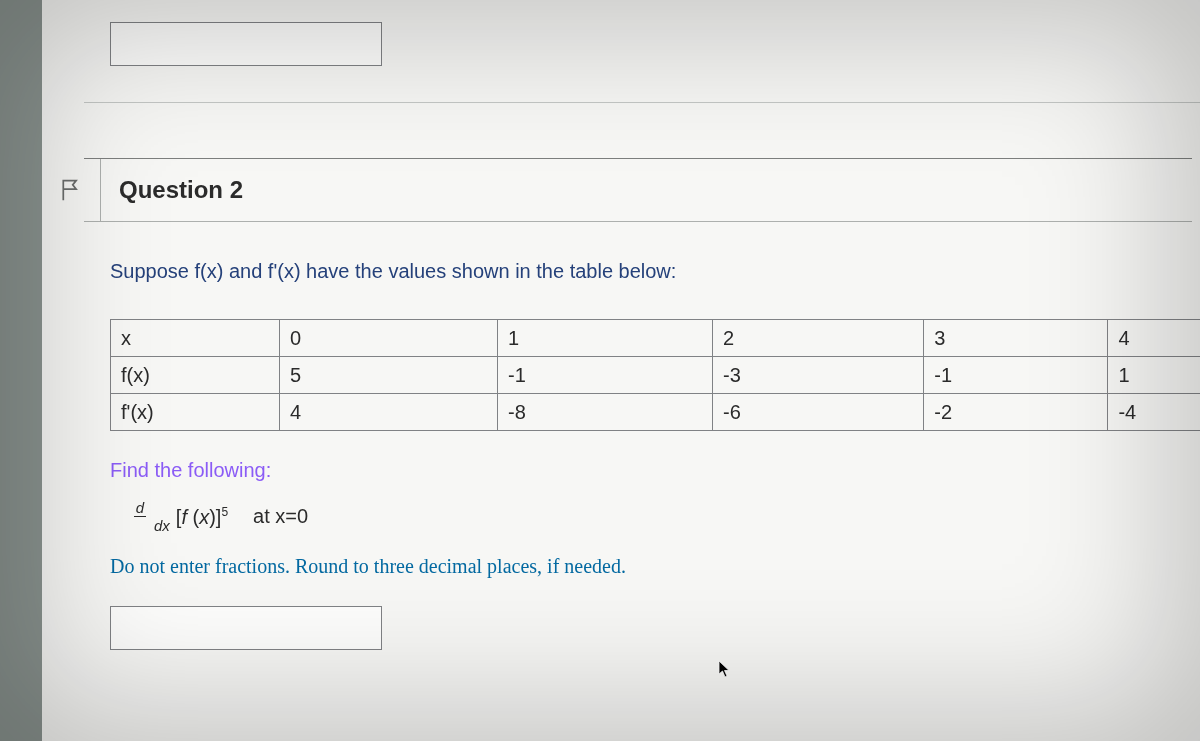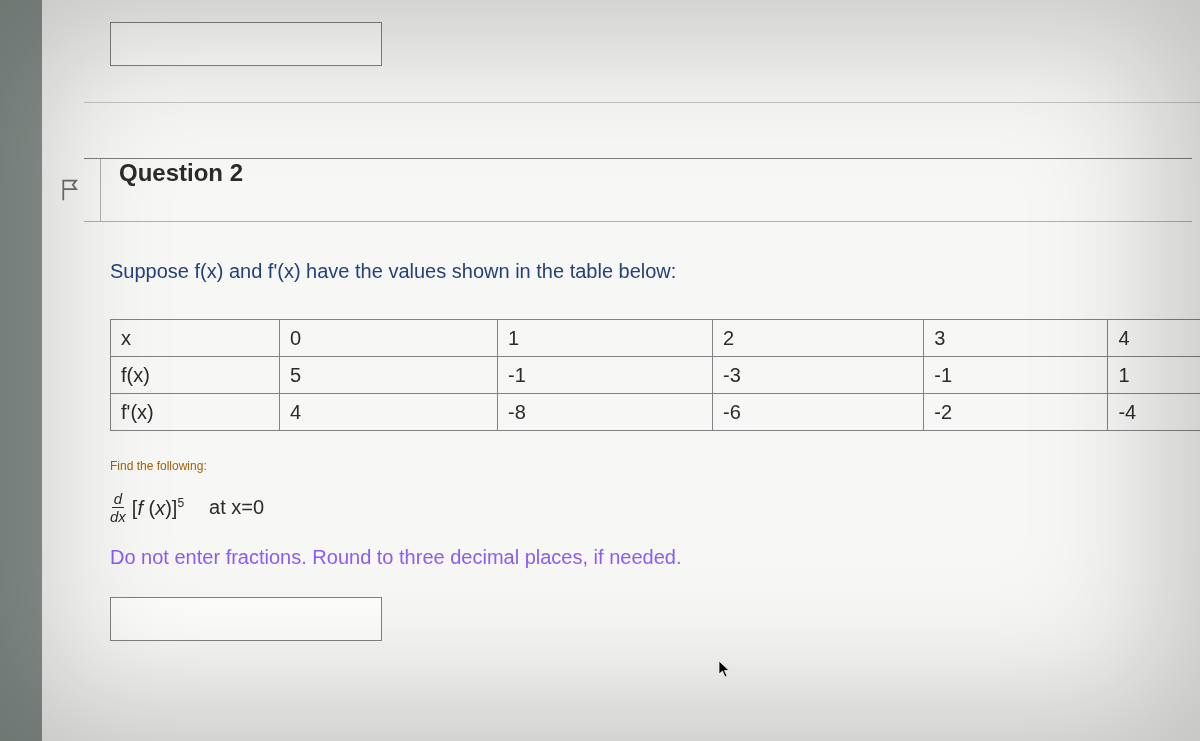--- a/index.html
+++ b/index.html
@@ -52,20 +52,21 @@
   }
   .question-bar {
     position: absolute;
     left: 42px;
     right: 8px;
     top: 158px;
     height: 62px;
     border-top: 1.5px solid #7d7f7e;
     border-bottom: 1.5px solid #adb0ae;
     display: flex;
+    align-items: center;
   }
   .flag-box {
     width: 58px;
     height: 62px;
     border-right: 1.5px solid #adb0ae;
     display: flex;
     align-items: center;
     justify-content: center;
     margin-left: -42px;
     background: #f7f7f5;
@@ -110,54 +111,55 @@
   }
   table.data td.rowhead {
     width: 162px;
   }
   table.data td.c0 { width: 218px; }
   table.data td.c1 { width: 214px; }
   table.data td.c2 { width: 210px; }
   table.data td.c3 { width: 180px; }
   table.data td.c4 { width: 110px; border-right: none; }
   .find {
-    color: #a16207;
-    font-size: 12px;
+    color: #8b5cf6;
+    font-size: 20px;
     margin-top: 28px;
   }
   .expr {
     color: #2b2b2b;
     font-size: 20px;
     margin-top: 18px;
     display: flex;
     align-items: center;
     gap: 4px;
   }
   .frac {
     display: inline-flex;
     flex-direction: column;
     align-items: center;
     font-style: italic;
     font-size: 15px;
     line-height: 1;
     margin-right: 2px;
   }
   .frac .num { border-bottom: 1px solid #2b2b2b; padding: 0 2px 1px; }
-  .frac .den { padding-top: 1px; }
+  .frac .den { padding-top: 1px; margin-left: 44px; }
   .expr .fx {
     font-style: italic;
   }
   .expr sup {
     font-size: 12px;
     vertical-align: super;
   }
   .round-note {
-    color: #8b5cf6;
+    color: #0369a1;
     font-size: 20px;
     margin-top: 22px;
+    font-family: Liberation Serif, serif;
   }
   .answer-input-wrap {
     margin-top: 28px;
     width: 272px;
     height: 44px;
   }
   .answer-input {
     width: 100%;
     height: 100%;
     border: 1.5px solid #808285;

